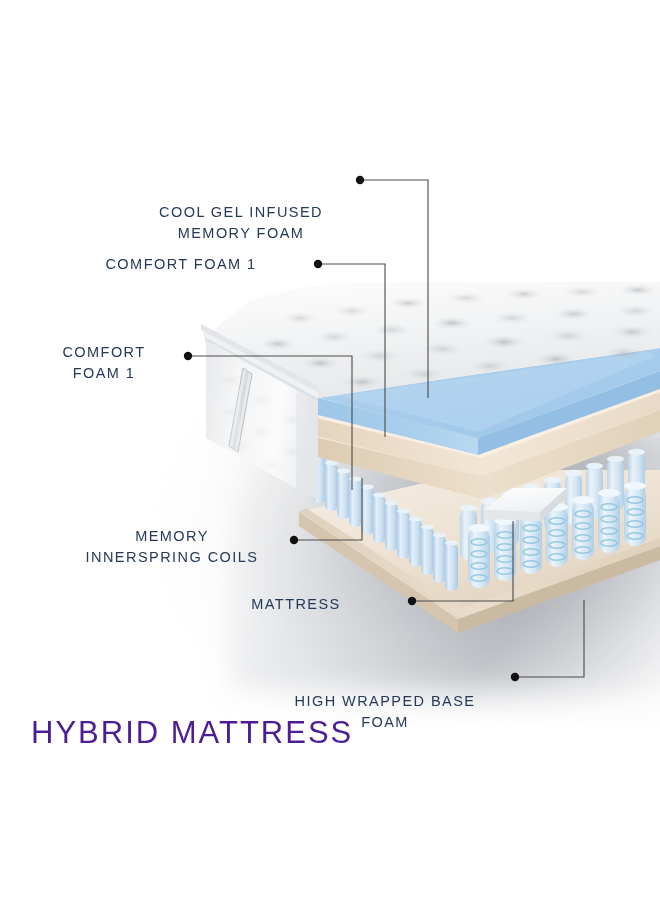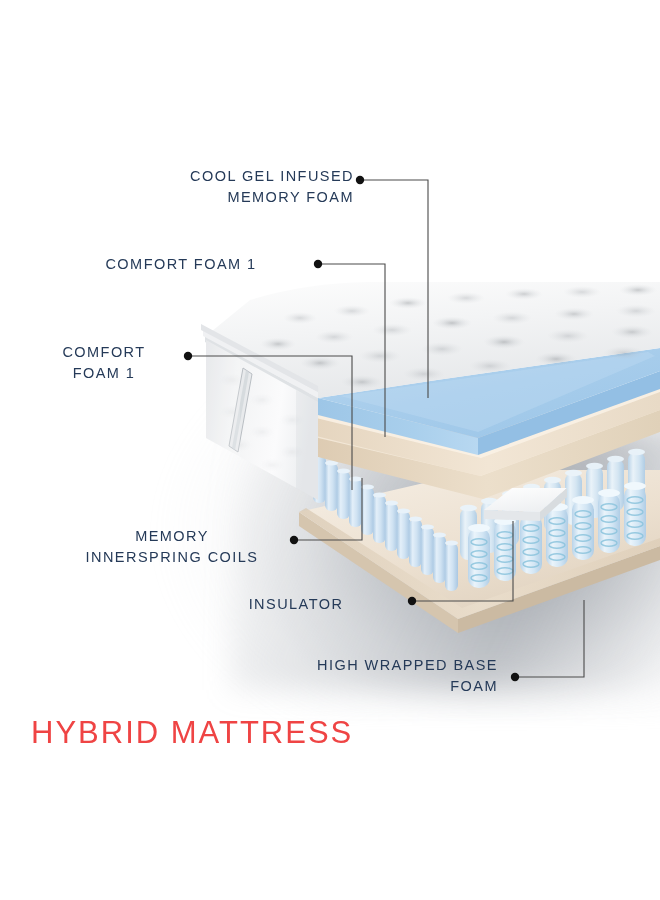--- a/index.html
+++ b/index.html
@@ -72,28 +72,28 @@
   .callout {
     position: absolute;
     color: #253a58;
     font-size: 14.5px;
     letter-spacing: 1.45px;
     line-height: 1.42;
     font-weight: 400;
     white-space: pre-line;
   }
   .callout.r { text-align: center; }
-  .callout.c { text-align: right; }
+  .callout.c { text-align: center; margin-top: 36px; }
 
   
   .title {
     position: absolute;
     left: 31px;
     top: 717px;
-    color: #ef4444;
+    color: #4c1d95;
     font-size: 31px;
     letter-spacing: 2.0px;
     font-weight: 400;
     line-height: 1;
     white-space: nowrap;
   }
 </style>
 </head>
 <body>
 
@@ -489,21 +489,21 @@
 MEMORY FOAM</div>
 
     <div class="callout r" style="left:70px; top:254px; width:222px;">COMFORT FOAM 1</div>
 
     <div class="callout r" style="left:40px; top:342px; width:128px;">COMFORT
 FOAM 1</div>
 
     <div class="callout r" style="left:60px; top:526px; width:224px;">MEMORY
 INNERSPRING COILS</div>
 
-    <div class="callout r" style="left:200px; top:594px; width:192px;">INSULATOR</div>
+    <div class="callout r" style="left:200px; top:594px; width:192px;">MATTRESS</div>
 
     <div class="callout c" style="left:272px; top:655px; width:226px;">HIGH WRAPPED BASE
 FOAM</div>
   </div>
 
   <div class="title">HYBRID MATTRESS</div>
 
 </div>
 
 </body></html>

